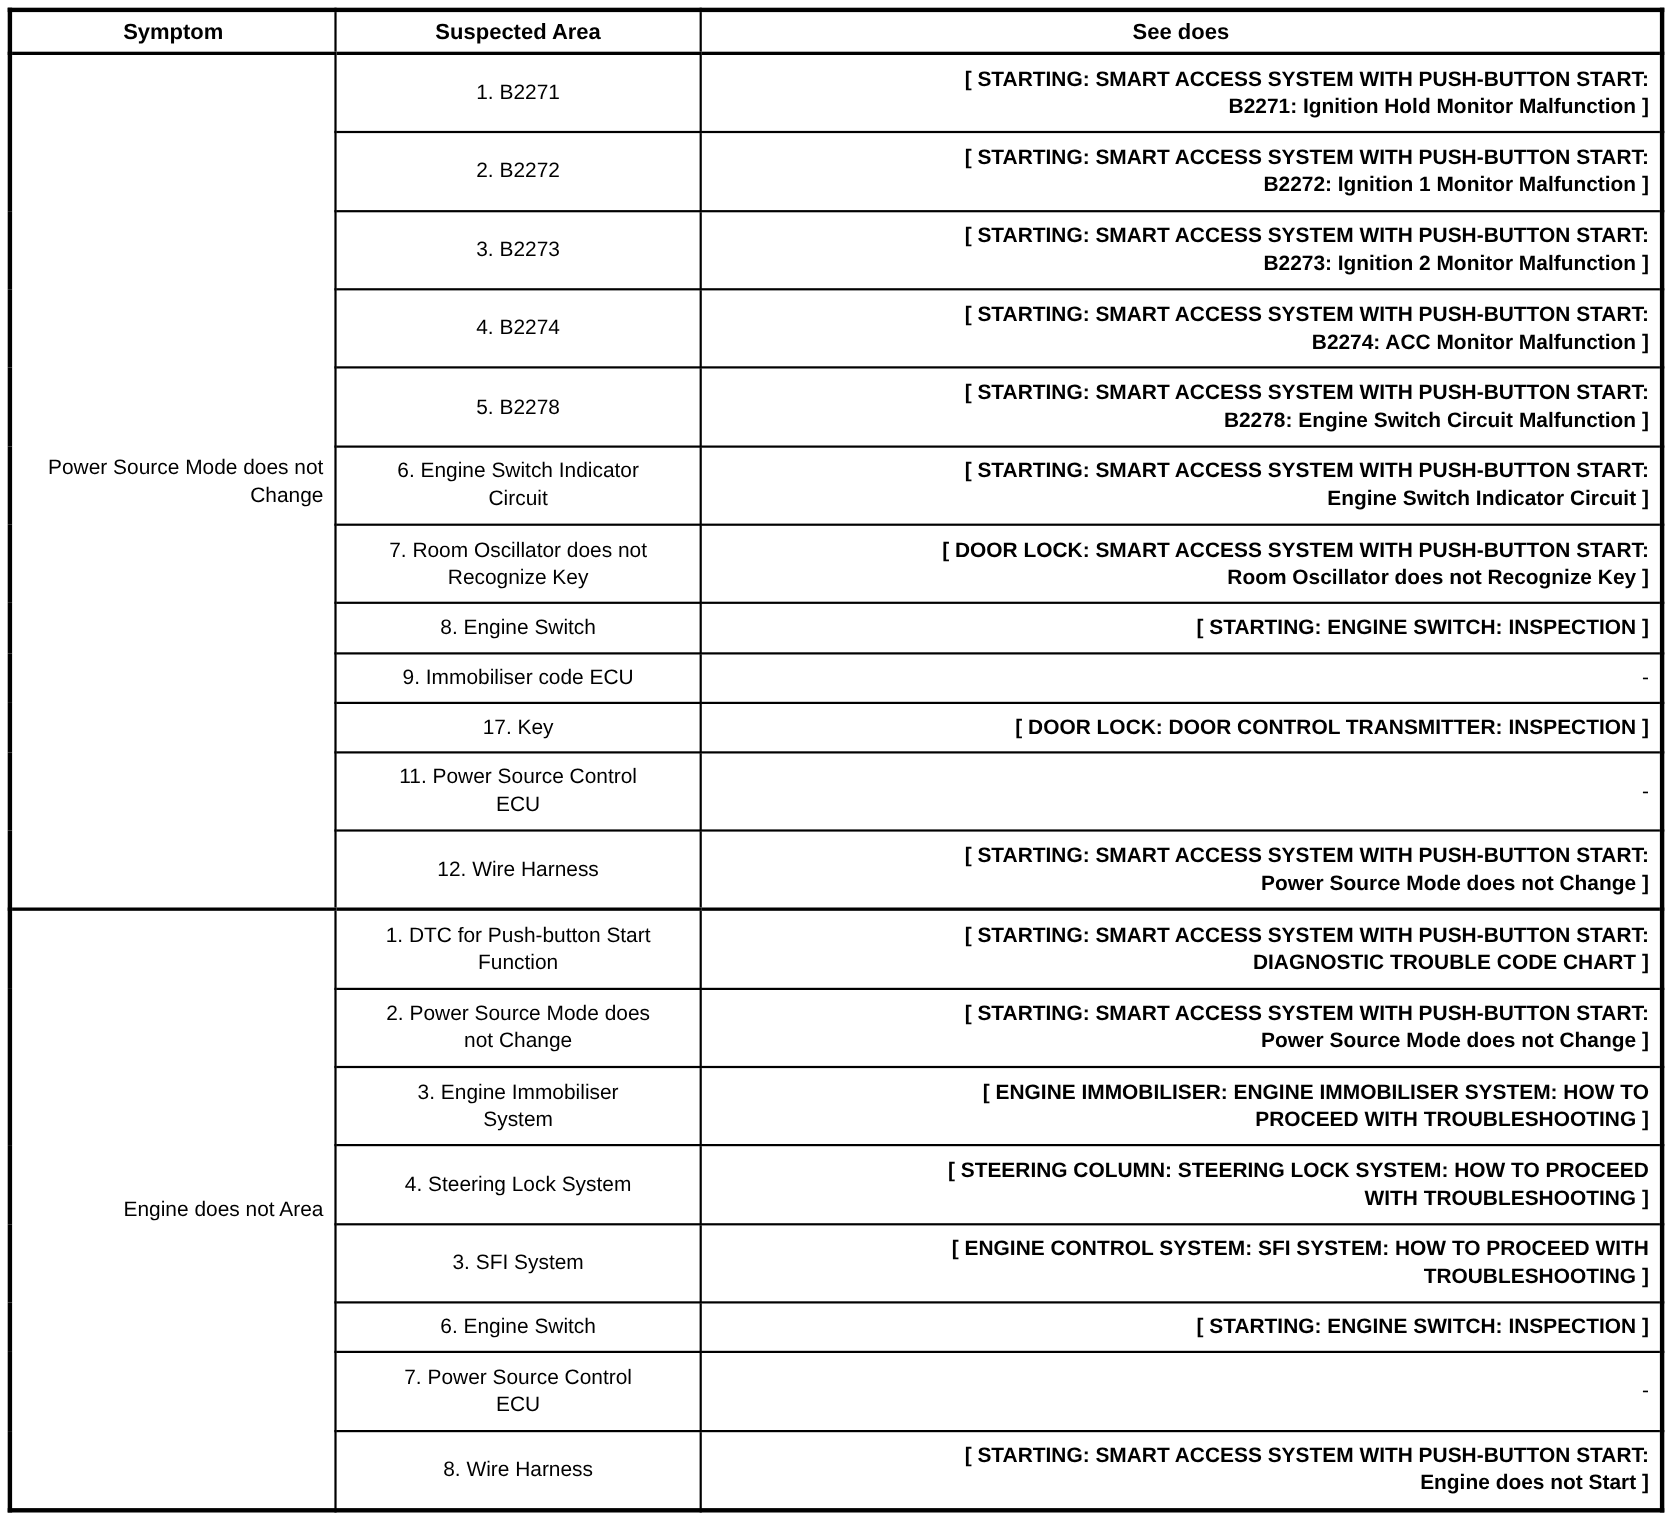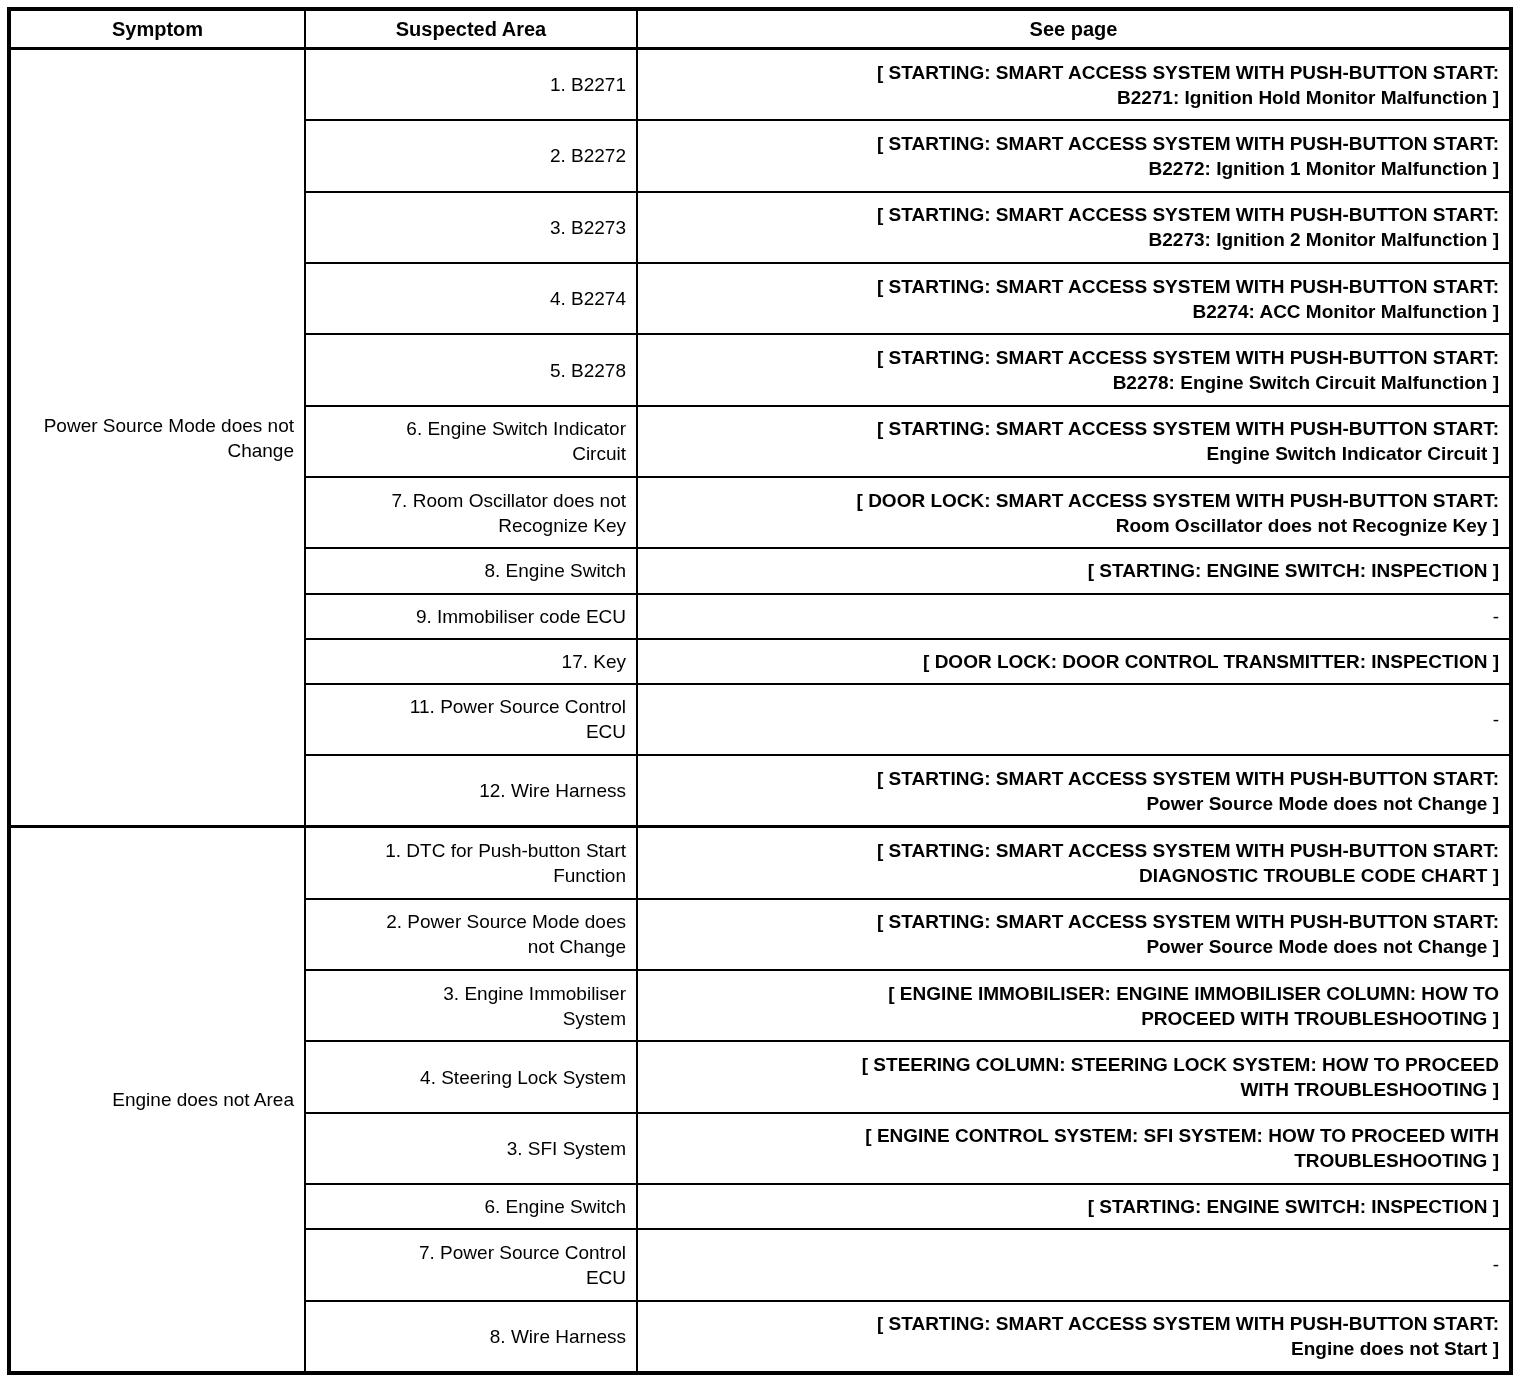--- a/index.html
+++ b/index.html
@@ -41,21 +41,21 @@
     padding: 8px 10px;
     vertical-align: middle;
     line-height: 1.32;
     overflow: hidden;
   }
   td.symptom-cell {
     text-align: right;
     font-weight: normal;
   }
   td.area-cell {
-    text-align: right;
+    text-align: center;
     font-weight: normal;
     white-space: pre-line;
   }
   td.page-cell {
     font-weight: bold;
     text-align: right;
     white-space: pre-line;
   }
   td.page-cell.dash {
     font-weight: normal;
@@ -71,21 +71,21 @@
   <table class="symptom-table">
     <colgroup>
       <col style="width: 296px;">
       <col style="width: 332px;">
       <col>
     </colgroup>
     <thead>
       <tr>
         <th>Symptom</th>
         <th>Suspected Area</th>
-        <th>See page</th>
+        <th>See does</th>
       </tr>
     </thead>
     <tbody>
         <tr class="group-start">
           <td class="symptom-cell" rowspan="12">Power Source Mode does not Change</td>
           <td class="area-cell">1. B2271</td>
           <td class="page-cell">[ STARTING: SMART ACCESS SYSTEM WITH PUSH-BUTTON START:
 B2271: Ignition Hold Monitor Malfunction ]</td>
         </tr>
         <tr>
@@ -151,21 +151,21 @@
         </tr>
         <tr>
           <td class="area-cell">2. Power Source Mode does
 not Change</td>
           <td class="page-cell">[ STARTING: SMART ACCESS SYSTEM WITH PUSH-BUTTON START:
 Power Source Mode does not Change ]</td>
         </tr>
         <tr>
           <td class="area-cell">3. Engine Immobiliser
 System</td>
-          <td class="page-cell">[ ENGINE IMMOBILISER: ENGINE IMMOBILISER COLUMN: HOW TO
+          <td class="page-cell">[ ENGINE IMMOBILISER: ENGINE IMMOBILISER SYSTEM: HOW TO
 PROCEED WITH TROUBLESHOOTING ]</td>
         </tr>
         <tr>
           <td class="area-cell">4. Steering Lock System</td>
           <td class="page-cell">[ STEERING COLUMN: STEERING LOCK SYSTEM: HOW TO PROCEED
 WITH TROUBLESHOOTING ]</td>
         </tr>
         <tr>
           <td class="area-cell">3. SFI System</td>
           <td class="page-cell">[ ENGINE CONTROL SYSTEM: SFI SYSTEM: HOW TO PROCEED WITH

